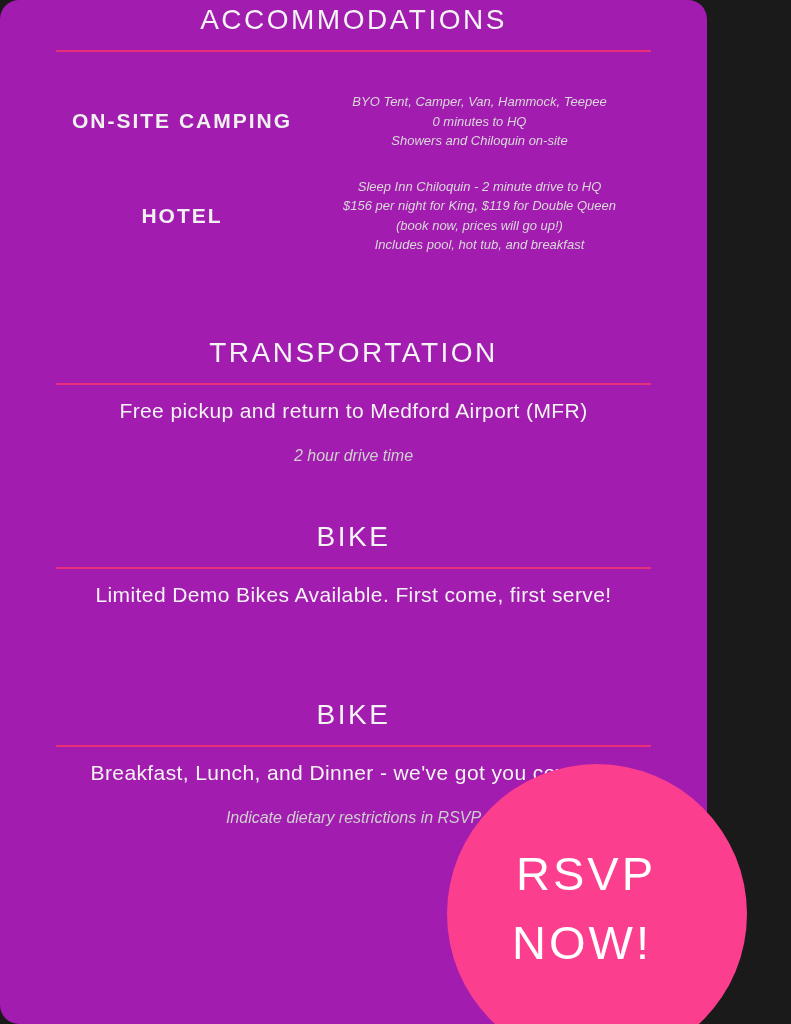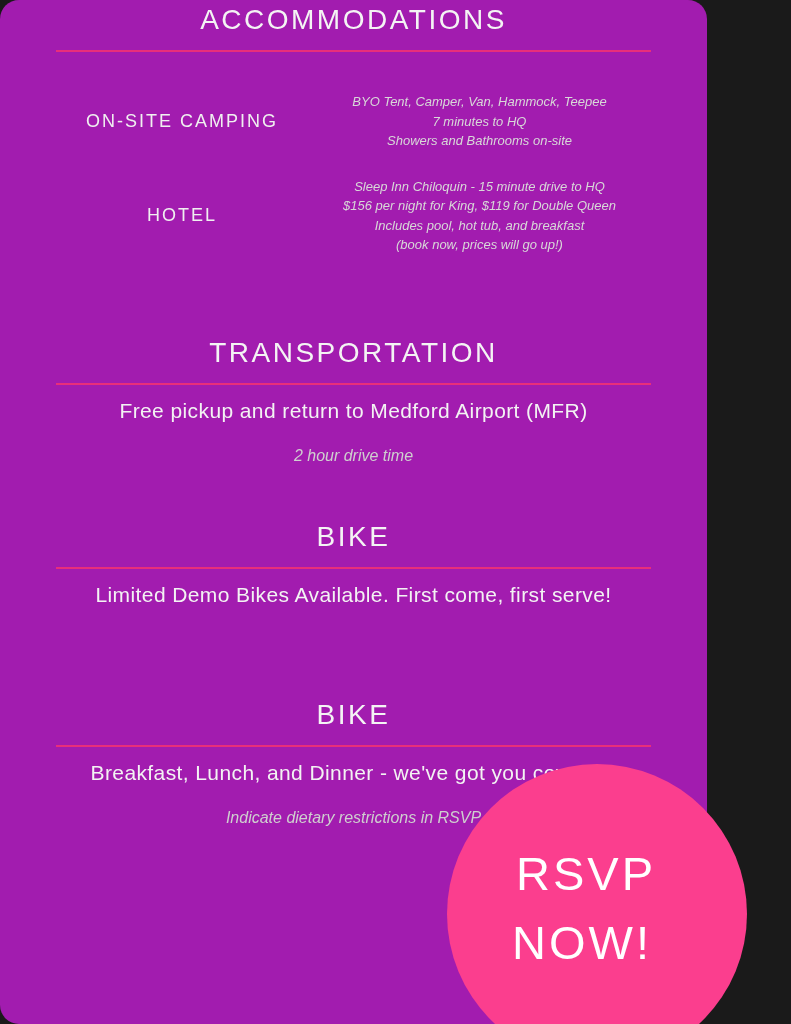--- a/index.html
+++ b/index.html
@@ -46,24 +46,25 @@
     margin-top: 40px;
   }
   .acc-row {
     display: flex;
     align-items: center;
     margin-bottom: 26px;
   }
   .acc-label {
     width: 252px;
     text-align: center;
-    font-size: 18px;
+    font-size: 21px;
     letter-spacing: 2px;
     color: #f0f0f0;
     flex: 0 0 252px;
+    font-weight: bold;
   }
   .acc-detail {
     flex: 1;
     text-align: center;
     font-style: italic;
     font-size: 13px;
     line-height: 1.5;
     color: #d8d8d8;
   }
   .acc-detail div {
@@ -119,32 +120,32 @@
 <div class="page">
 
   <h2 class="section-title">ACCOMMODATIONS</h2>
   <hr class="rule">
 
   <div class="acc-block">
     <div class="acc-row">
       <div class="acc-label">ON-SITE CAMPING</div>
       <div class="acc-detail">
         <div>BYO Tent, Camper, Van, Hammock, Teepee</div>
-        <div>7 minutes to HQ</div>
-        <div>Showers and Bathrooms on-site</div>
+        <div>0 minutes to HQ</div>
+        <div>Showers and Chiloquin on-site</div>
       </div>
     </div>
 
     <div class="acc-row">
       <div class="acc-label">HOTEL</div>
       <div class="acc-detail">
-        <div>Sleep Inn Chiloquin - 15 minute drive to HQ</div>
+        <div>Sleep Inn Chiloquin - 2 minute drive to HQ</div>
         <div>$156 per night for King, $119 for Double Queen</div>
+        <div>(book now, prices will go up!)</div>
         <div>Includes pool, hot tub, and breakfast</div>
-        <div>(book now, prices will go up!)</div>
       </div>
     </div>
   </div>
 
   <div class="gap-lg"></div>
 
   <h2 class="section-title">TRANSPORTATION</h2>
   <hr class="rule">
   <div class="center-line">Free pickup and return to Medford Airport (MFR)</div>
   <div class="center-sub">2 hour drive time</div>

